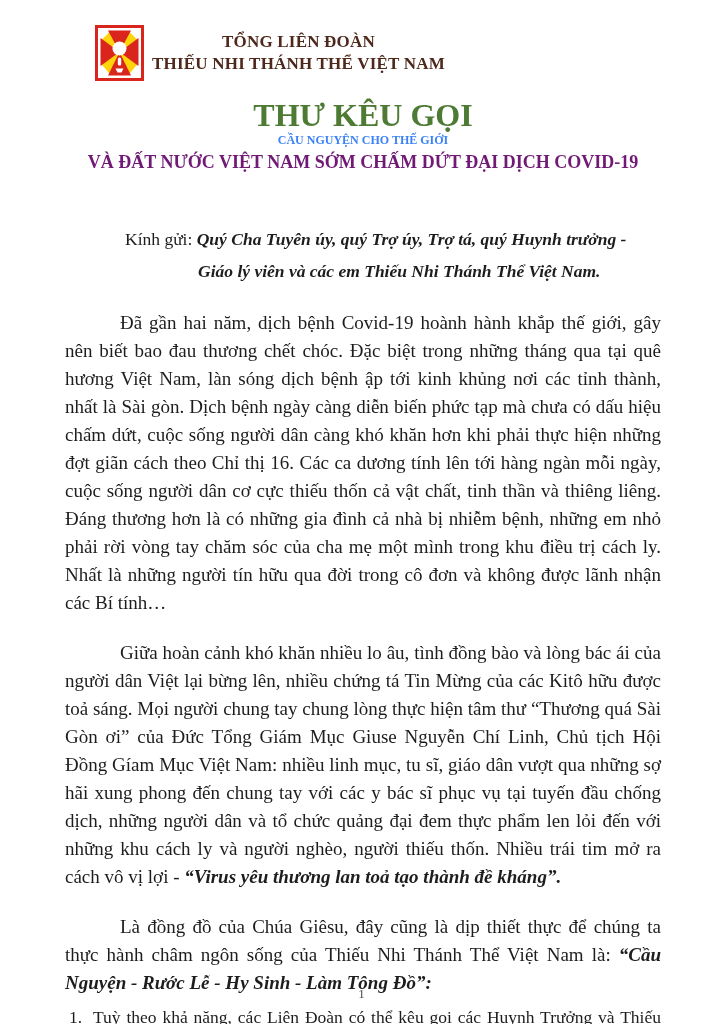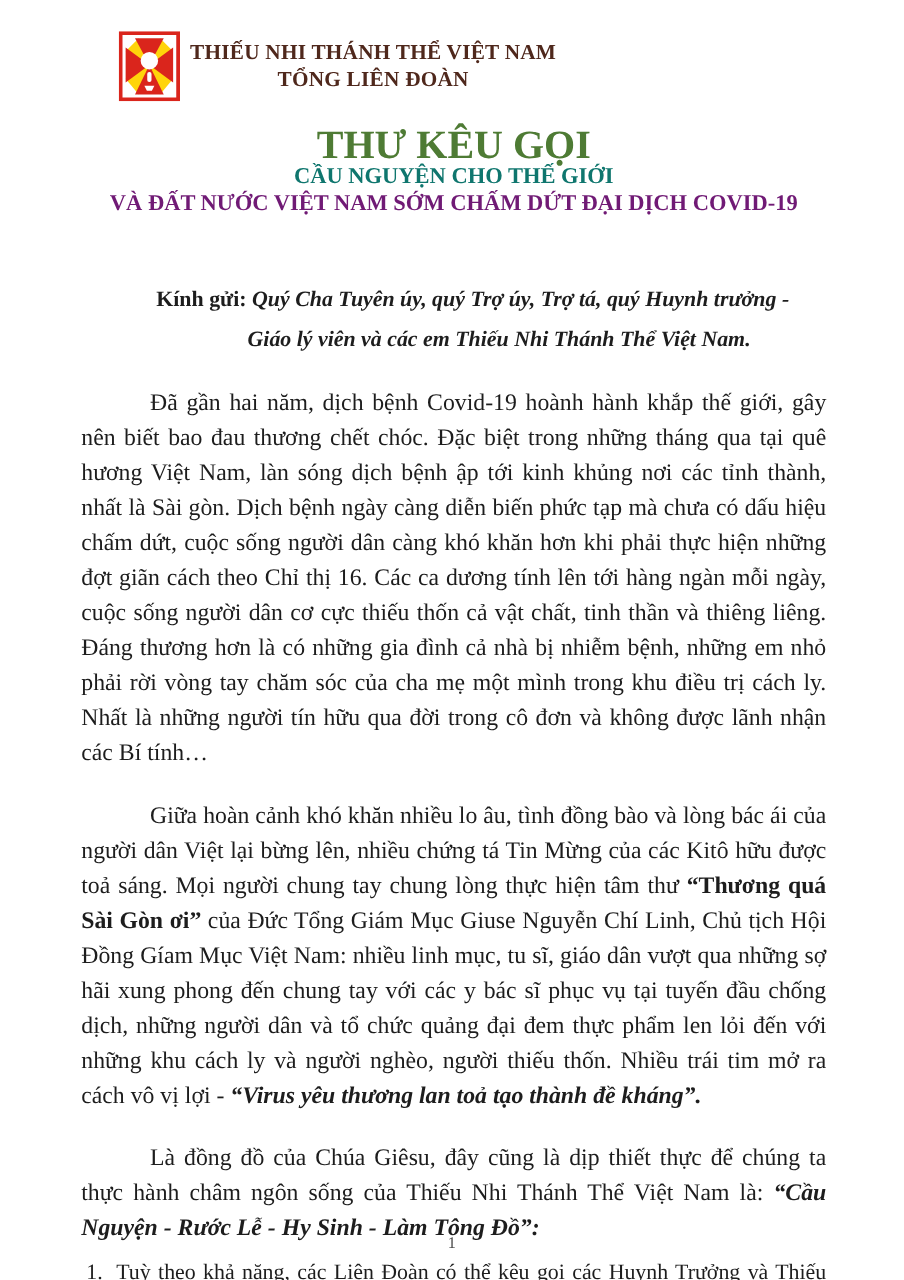--- a/index.html
+++ b/index.html
@@ -15,36 +15,36 @@
   }
   
   .letterhead{display:flex;align-items:flex-start;}
   .logo{flex:0 0 auto;margin-left:30px;}
   .org{margin-left:8px;margin-top:6px;text-align:center;display:inline-block;}
   .org-line{font-weight:bold;font-size:17px;line-height:22px;color:#4f281c;letter-spacing:.2px;white-space:nowrap;}
   
   .title{margin-top:19px;text-align:center;font-weight:bold;}
   .t1{font-size:32px;line-height:30px;color:#4e7b34;}
   .t2{font-size:22px;line-height:27px;color:#4e7b34;}
-  .t3{font-size:18px;line-height:21px;color:#0f766e;}
+  .t3{font-size:12px;line-height:21px;color:#3b82f6;}
   .t4{font-size:18px;line-height:22px;color:#701a75;}
   
   .salutation{
     margin-top:50px;
     font-size:17.5px;line-height:32px;font-weight:bold;
     padding-left:133px;text-indent:-73px;
   }
   .salutation .bi{font-style:italic;}
   p.body-p{
     margin:22px 0 0 0;
     font-size:19px;line-height:28px;
     text-align:justify;text-indent:55px;
   }
   p.body-p.kinh-thua{font-weight:bold;text-indent:22px;}
-  .b{font-weight:bold;}
+  .b{font-weight:normal;}
   .bi{font-weight:bold;font-style:italic;}
   .list-item{
     position:relative;
     margin:6px 0 0 0;
     padding-left:28px;
     font-size:17.5px;line-height:28px;
     text-align:justify;
   }
   .list-item .marker{position:absolute;left:4px;top:0;}
   .pagenum{
@@ -69,22 +69,22 @@
       <polygon points="24.5,27 13,5.5 36,5.5" fill="#da251c"></polygon>
       <polygon points="24.5,27 13,50.5 36,50.5" fill="#da251c"></polygon>
       <polygon points="24.5,27 5.5,13 5.5,41" fill="#da251c"></polygon>
       <polygon points="24.5,27 43.5,13 43.5,41" fill="#da251c"></polygon>
 
       <circle cx="24.5" cy="23.5" r="7" fill="#ffffff"></circle>
       <rect x="22.8" y="32.5" width="3.4" height="8" rx="1.6" fill="#ffffff"></rect>
       <polygon points="20.5,43.5 28.5,43.5 26.5,47.5 22.5,47.5" fill="#ffffff"></polygon>
     </svg>
     <div class="org">
+      <div class="org-line">TỔNG LIÊN ĐOÀN</div>
       <div class="org-line">THIẾU NHI THÁNH THỂ VIỆT NAM</div>
-      <div class="org-line">TỔNG LIÊN ĐOÀN</div>
     </div>
   </header>
 
   <div class="title">
     <div class="t1">THƯ KÊU GỌI</div>
     <div class="t3">CẦU NGUYỆN CHO THẾ GIỚI</div>
     <div class="t4">VÀ ĐẤT NƯỚC VIỆT NAM SỚM CHẤM DỨT ĐẠI DỊCH COVID-19</div>
   </div>
 
   <div class="salutation">

